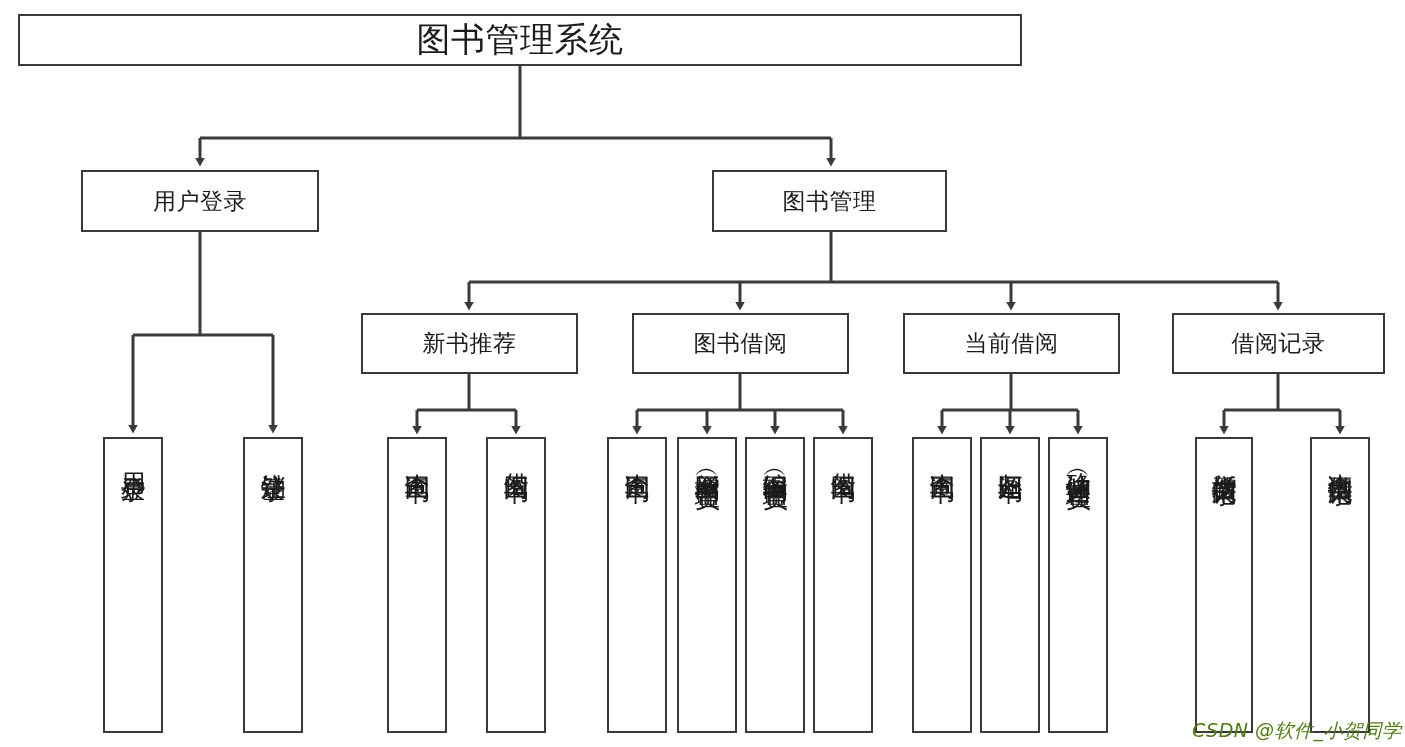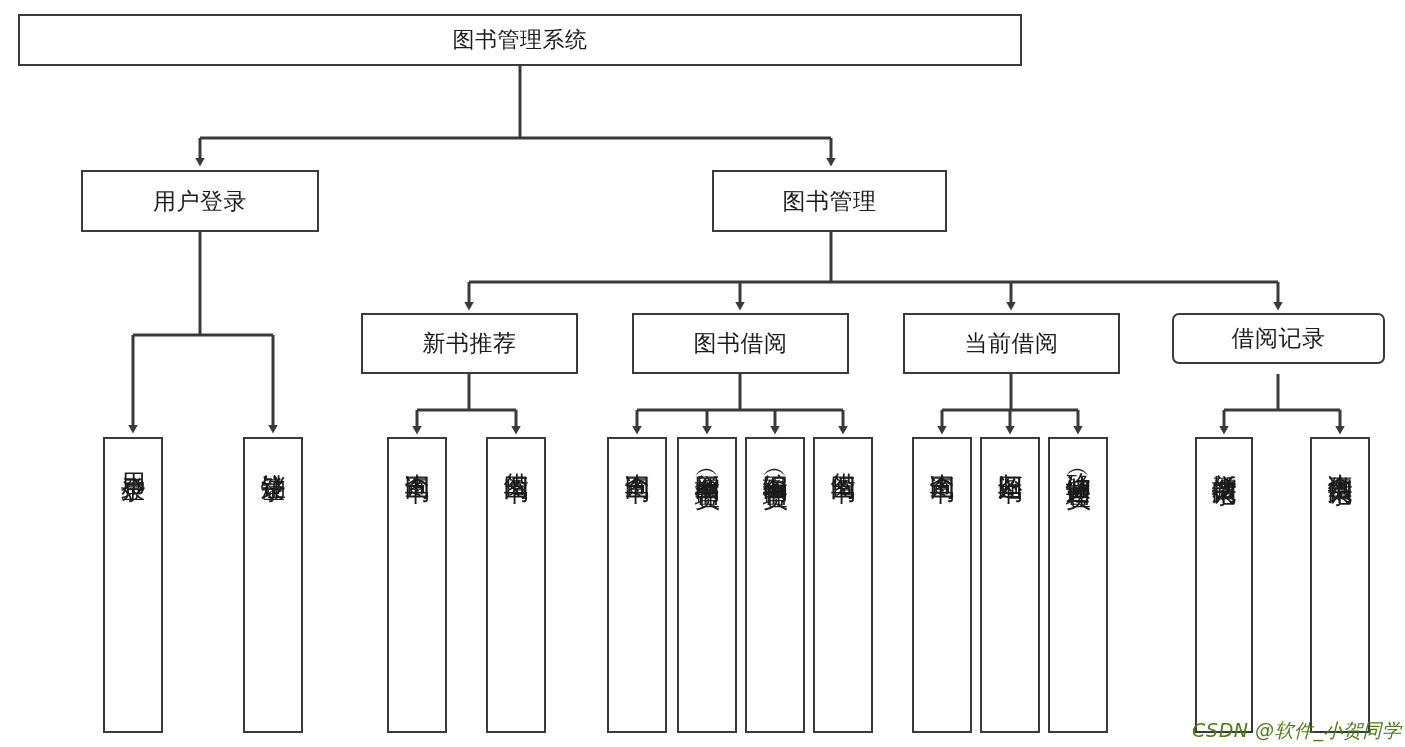--- a/index.html
+++ b/index.html
@@ -48,21 +48,21 @@
   }
   .node.v .vlabel {
     writing-mode: vertical-rl;
     text-orientation: upright;
     font-size: 25px;
     line-height: 1.18;
     letter-spacing: 2px;
     white-space: nowrap;
   }
   .node.root {
-    font-size: 22px;
+    font-size: 34px;
   }
   .watermark {
     position: absolute;
     font-size: 19px;
     color: #4d7c0f;
     white-space: nowrap;
     letter-spacing: 0.5px;
     font-style: italic;
   }
 </style>
@@ -134,21 +134,21 @@
 
   <div class="node h" style="left: 361px; top: 313px; width: 217px; height: 61px;">
     <span>新书推荐</span>
   </div>
   <div class="node h" style="left: 903px; top: 313px; width: 217px; height: 61px;">
     <span>当前借阅</span>
   </div>
   <div class="node h" style="left: 632px; top: 313px; width: 217px; height: 61px;">
     <span>图书借阅</span>
   </div>
-  <div class="node h" style="left: 1172px; top: 313px; width: 213px; height: 51px; border-radius: 7px;">
+  <div class="node h" style="left: 1172px; top: 313px; width: 213px; height: 61px;">
     <span>借阅记录</span>
   </div>
 
   <div class="node v" style="left: 103px; top: 437px; width: 60px; height: 296px;">
     <span class="vlabel">用户登录</span>
   </div>
   <div class="node v" style="left: 243px; top: 437px; width: 60px; height: 296px;">
     <span class="vlabel">注销登录</span>
   </div>
 

